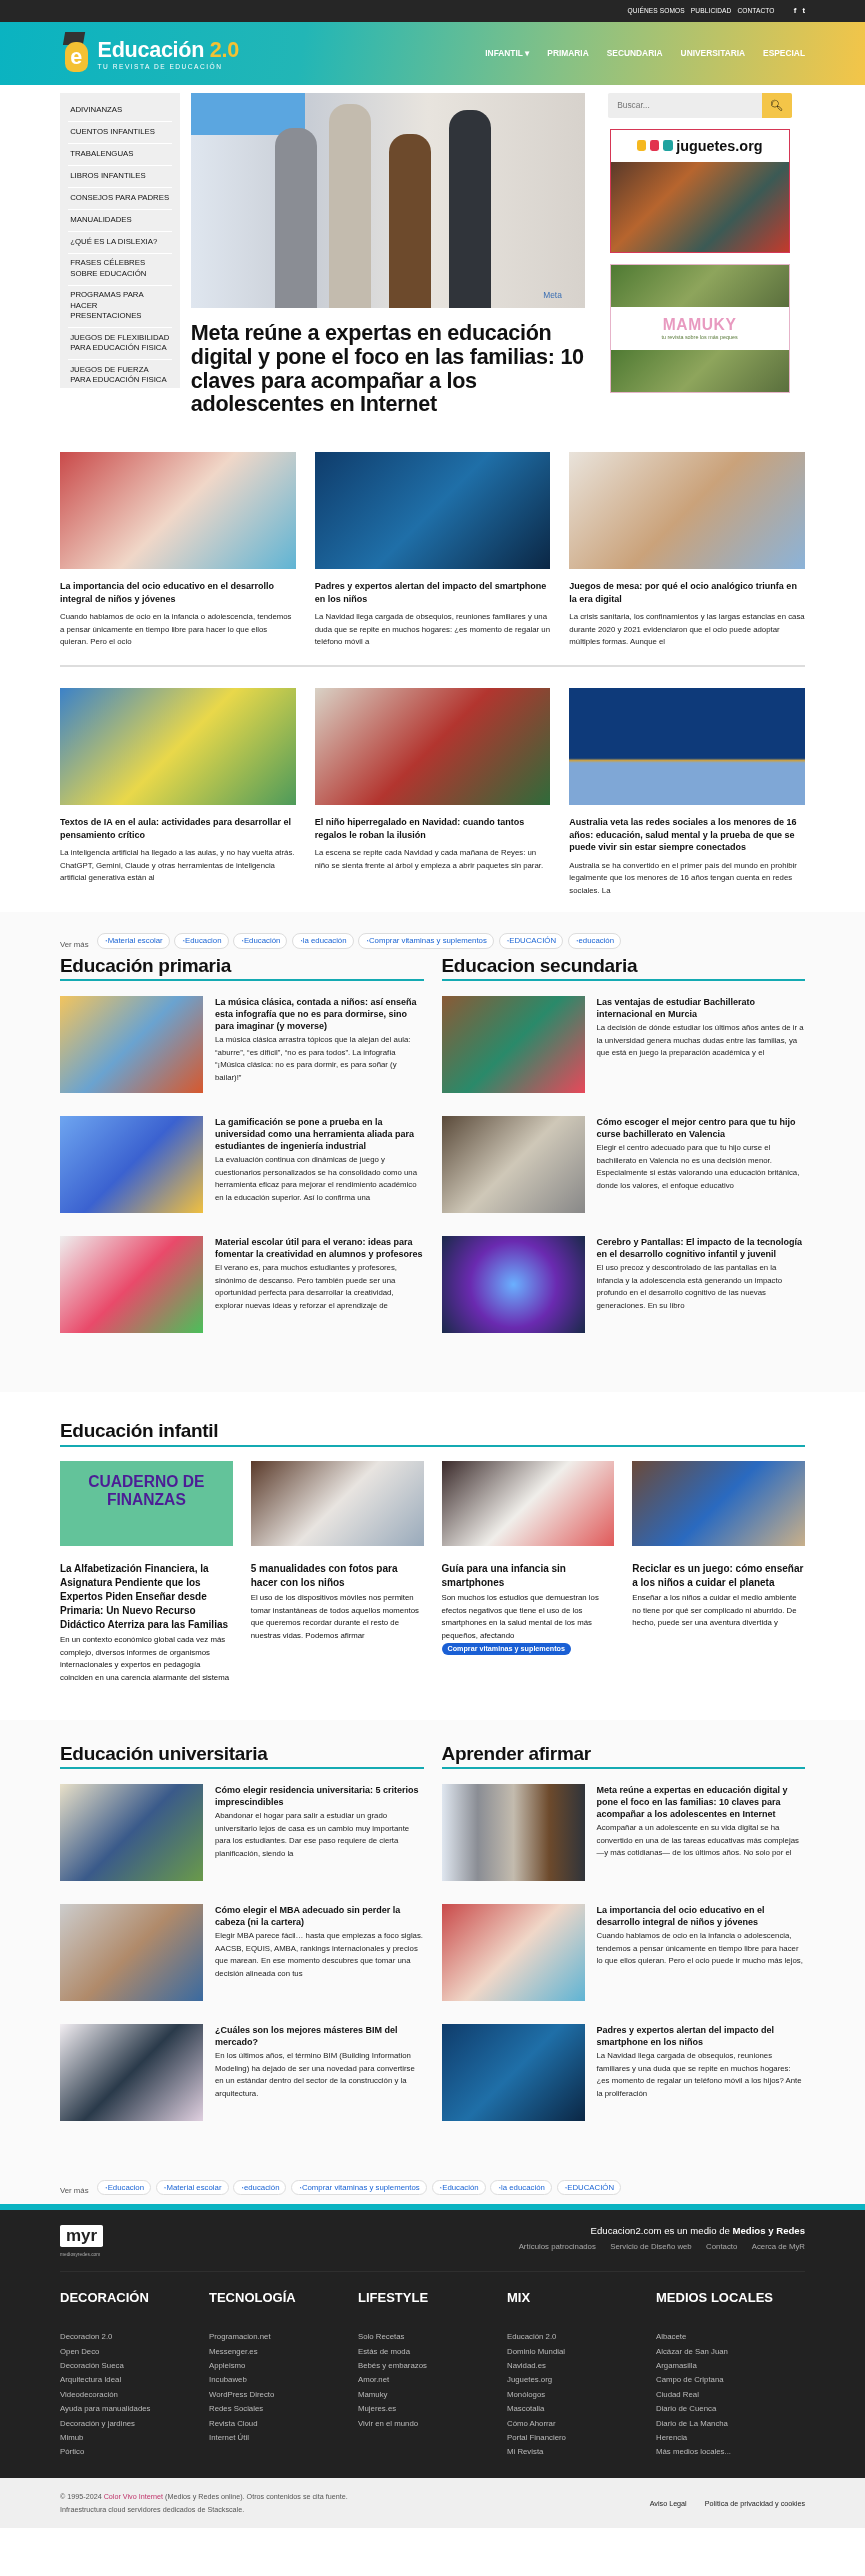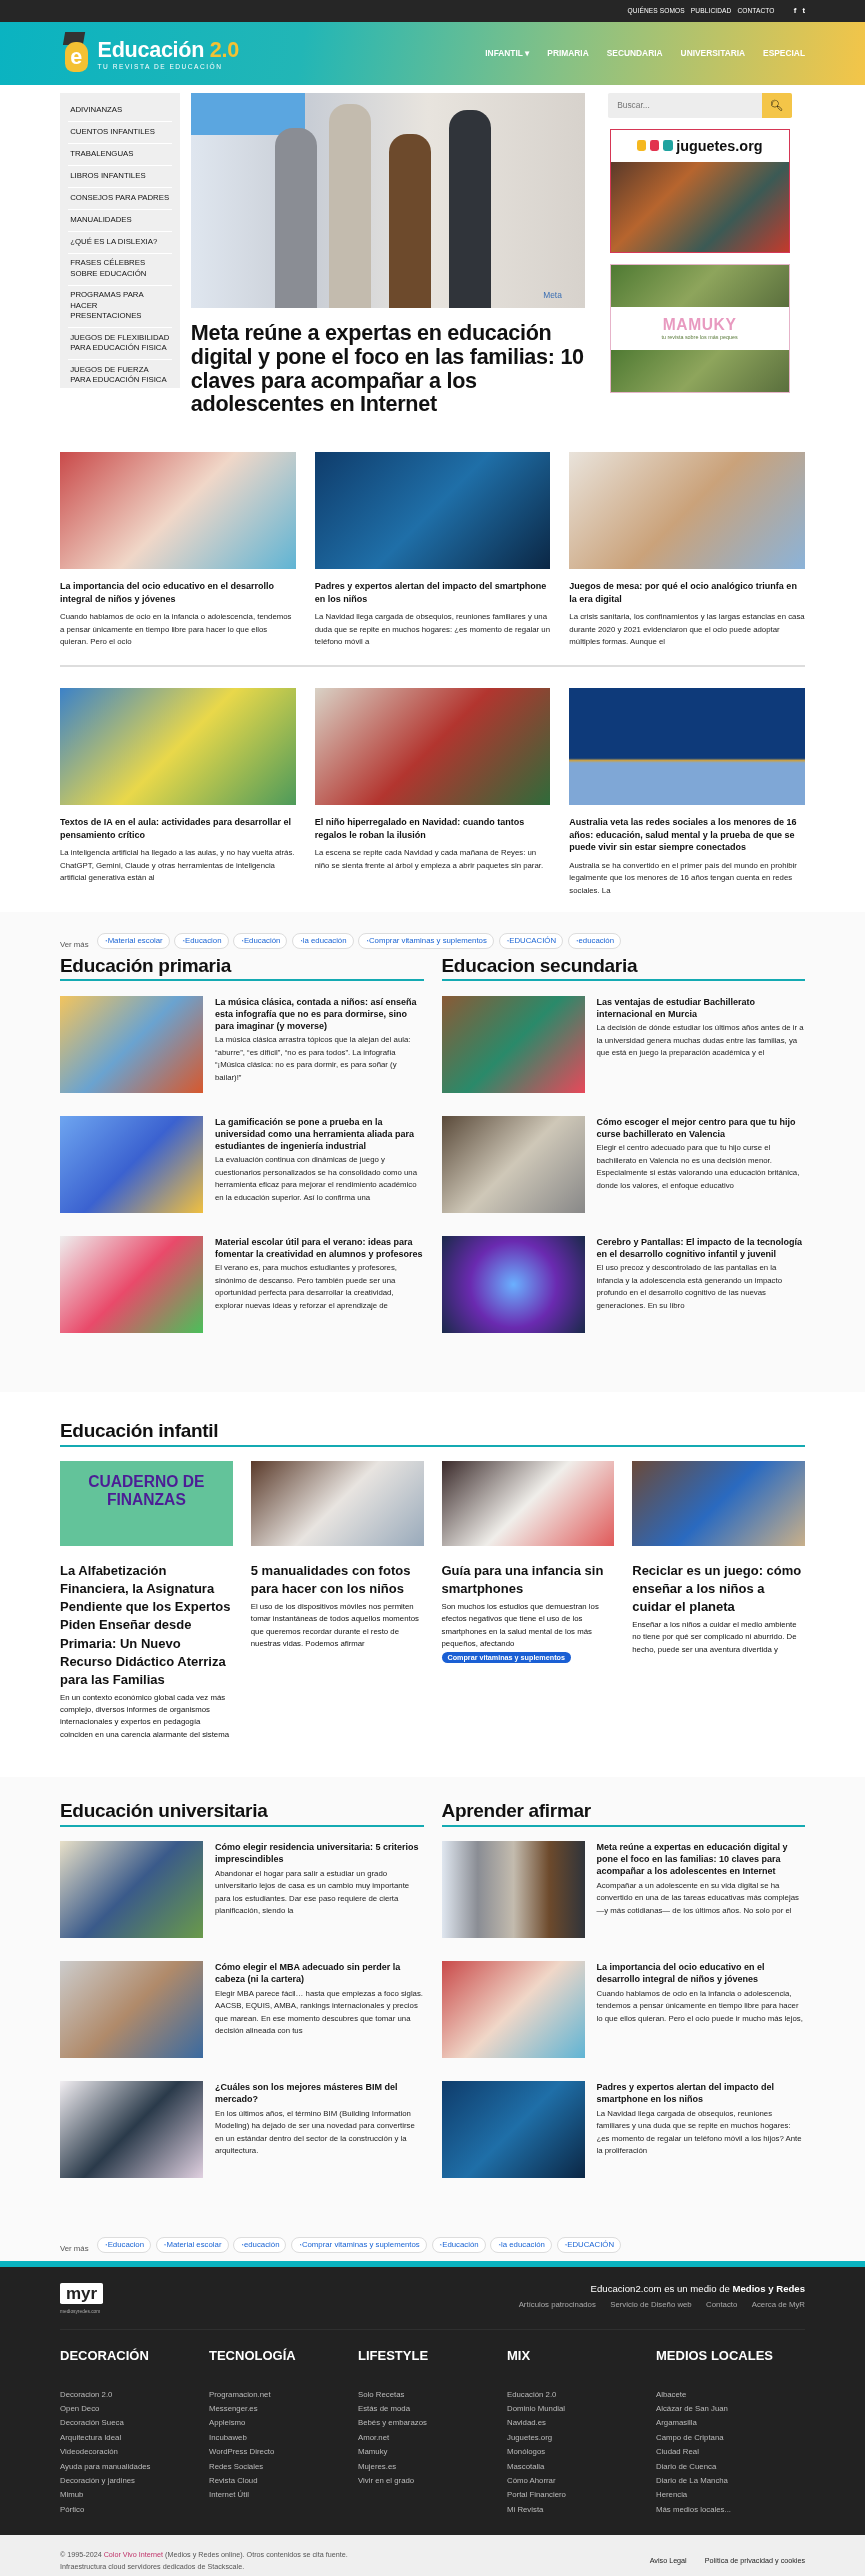--- a/index.html
+++ b/index.html
@@ -59,21 +59,21 @@
 .sec{background:#fafafa}
 .two{display:grid;grid-template-columns:1fr 1fr;gap:18px}
 .sec-title{font:bold 19px "Liberation Sans",sans-serif;padding-bottom:2.4px;border-bottom:2.4px solid #14aab2;margin:10.8px 0 14.4px;letter-spacing:-0.3px}
 .row{display:flex;gap:12px;margin-bottom:23px}
 .row .img{width:143px;height:97px;flex:none}
 .row h3{font-size:9px;line-height:1.35;font-weight:bold;margin-bottom:2.4px}
 .row p{font-size:7.8px;line-height:1.6;color:#222}
 
 .grid4{display:grid;grid-template-columns:repeat(4,1fr);gap:18px;padding-bottom:36px}
 .grid4 .img{height:85px}
-.grid4 h3{font-size:13px;line-height:1.4;margin:15.6px 0 2.4px;font-weight:bold}
+.grid4 h3{font-size:10px;line-height:1.4;margin:15.6px 0 2.4px;font-weight:bold}
 .grid4 p{font-size:7.8px;line-height:1.6}
 .bluechip{display:inline-block;background:#1a5fd4;color:#fff;border-radius:7.2px;padding:1.2px 6px;font-size:7.2px;font-weight:bold;margin-top:1.2px}
 
 .teal{height:6px;background:#0ab3c1}
 .footer{background:#222;color:#ddd}
 .foot-top{display:flex;justify-content:space-between;padding:15.6px 0 13.2px}
 .myr{width:43px}
 .myr .box{width:43px;height:21.6px;background:#fff;color:#222;font:bold 17px "Liberation Sans",sans-serif;text-align:center;line-height:21.6px;border-radius:1.8px}
 .myr small{font-size:4.8px;color:#aaa}
 .foot-right{text-align:right}
@@ -408,21 +408,21 @@
         <a>Internet Útil</a>
     </div>
     <div>
       <h4>LIFESTYLE</h4>
       <a>Solo Recetas</a>
         <a>Estás de moda</a>
         <a>Bebés y embarazos</a>
         <a>Amor.net</a>
         <a>Mamuky</a>
         <a>Mujeres.es</a>
-        <a>Vivir en el grado</a>
+        <a>Vivir en el mundo</a>
     </div>
     <div>
       <h4>MIX</h4>
       <a>Educación 2.0</a>
         <a>Dominio Mundial</a>
         <a>Navidad.es</a>
         <a>Juguetes.org</a>
         <a>Monólogos</a>
         <a>Mascotalia</a>
         <a>Cómo Ahorrar</a>

